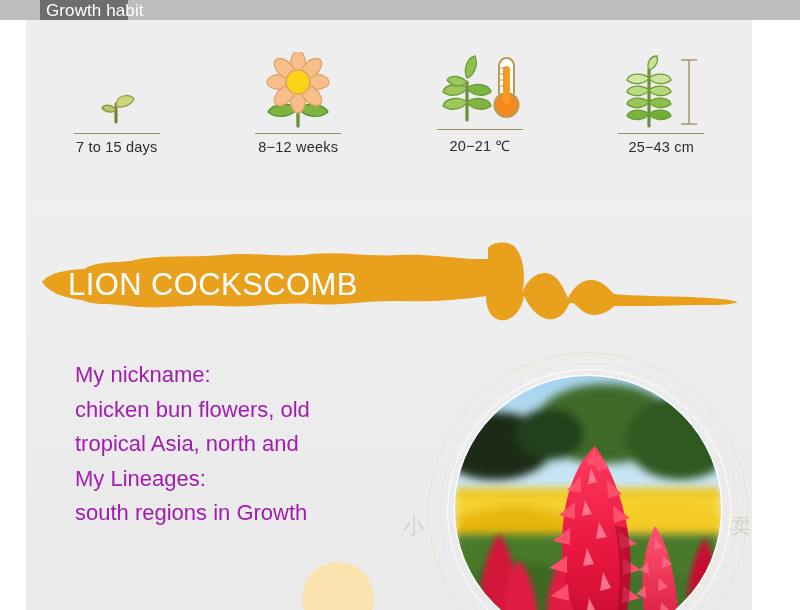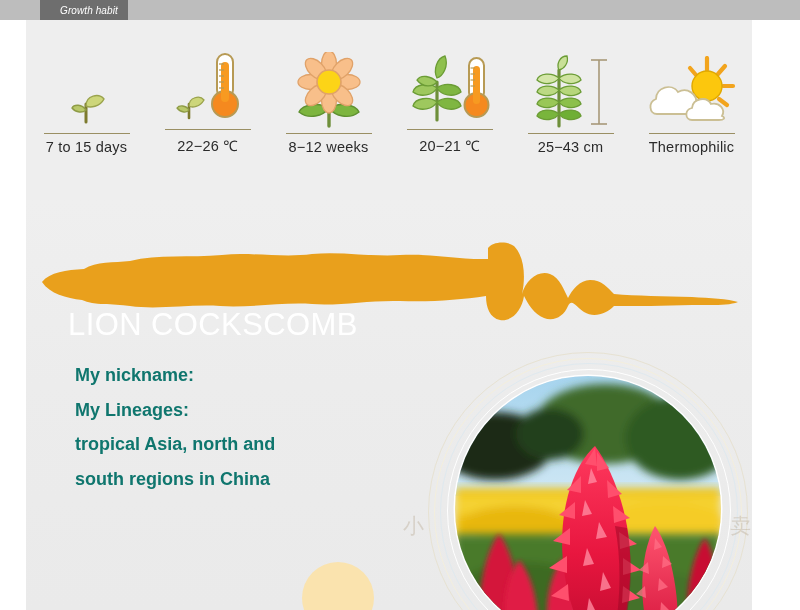--- a/index.html
+++ b/index.html
@@ -23,27 +23,26 @@
     background: #bdbdbd;
   }
   .header-tab {
     position: absolute;
     left: 40px; top: 0;
     width: 88px; height: 20px;
     background: #6e6e6e;
   }
   .header-tab-label {
     position: absolute;
-    left: 60px; top: 1px;
-    font-size: 10px;
+    left: 46px; top: 1px;
+    font-size: 17px;
     line-height: 19px;
     color: #ffffff;
     white-space: nowrap;
     letter-spacing: .1px;
-    font-style: italic;
   }
 
   
   .panel {
     position: absolute;
     left: 26px; top: 20px;
     width: 726px; height: 590px;
     background: #eeeeee;
   }
   .panel-lower {
@@ -96,35 +95,33 @@
     width: 700px; height: 105px;
   }
   .title-band svg { display: block; }
   .title-text {
     position: absolute;
     left: 28px; top: 31px;
     font-size: 31px;
     color: #ffffff;
     letter-spacing: .4px;
     white-space: nowrap;
-    margin-top: 40px;
   }
 
   
   .body-copy {
     position: absolute;
     left: 75px; top: 358px;
     width: 340px;
   }
   .body-line {
-    font-size: 18px;
+    font-size: 22px;
     line-height: 34.5px;
-    color: #0f766e;
+    color: #a21caf;
     white-space: nowrap;
-    font-weight: bold;
   }
 
   
   .cream-blob {
     position: absolute;
     left: 302px; top: 562px;
     width: 72px; height: 72px;
     border-radius: 50%;
     background: #fae3ae;
   }
@@ -185,41 +182,20 @@
         <svg width="70" height="70" viewBox="0 0 70 70">
           <path d="M34 62 L34 44" stroke="#7d7a2e" stroke-width="3" fill="none" stroke-linecap="round"></path>
           <path d="M34 46 C34 35, 47 33, 52 39 C48 47, 38 48, 34 46 Z" fill="#cdd67a" stroke="#9aa34c" stroke-width="1.4"></path>
           <path d="M34 50 C30 44, 22 44, 20 48 C24 53, 31 53, 34 50 Z" fill="#b9c86a" stroke="#8e9b45" stroke-width="1.4"></path>
         </svg>
       </div>
       <div class="icon-rule"></div>
       <div class="icon-label">7 to 15 days</div>
     </div>
 
-    <div class="icon-cell">
-      <div class="icon-art">
-        <svg width="78" height="78" viewBox="0 0 78 78">
-          <path d="M20 70 L20 56" stroke="#7d7a2e" stroke-width="2.6" fill="none" stroke-linecap="round"></path>
-          <path d="M20 58 C20 49, 31 47, 35 52 C31 59, 23 60, 20 58 Z" fill="#cdd67a" stroke="#9aa34c" stroke-width="1.3"></path>
-          <path d="M20 62 C17 57, 10 57, 8 60 C12 65, 18 65, 20 62 Z" fill="#b9c86a" stroke="#8e9b45" stroke-width="1.3"></path>
-          <rect x="48" y="6" width="16" height="44" rx="8" fill="#ffffff" stroke="#b79a54" stroke-width="2"></rect>
-          <circle cx="56" cy="56" r="13" fill="#f5891f" stroke="#b79a54" stroke-width="2"></circle>
-          <rect x="52" y="14" width="8" height="40" rx="4" fill="#f79a21"></rect>
-          <g stroke="#b79a54" stroke-width="1.3">
-            <line x1="50" y1="16" x2="55" y2="16"></line>
-            <line x1="50" y1="22" x2="55" y2="22"></line>
-            <line x1="50" y1="28" x2="55" y2="28"></line>
-            <line x1="50" y1="34" x2="55" y2="34"></line>
-            <line x1="50" y1="40" x2="55" y2="40"></line>
-          </g>
-        </svg>
-      </div>
-      <div class="icon-rule"></div>
-      <div class="icon-label">22−26 ℃</div>
-    </div>
 
     <div class="icon-cell">
       <div class="icon-art">
         <svg width="76" height="78" viewBox="0 0 76 78">
           <path d="M38 74 L38 44" stroke="#6e8f3a" stroke-width="3.4" fill="none" stroke-linecap="round"></path>
           <path d="M38 56 C28 50, 12 52, 8 60 C18 68, 32 64, 38 56 Z" fill="#7db53f" stroke="#5f9130" stroke-width="1.4"></path>
           <path d="M38 56 C48 50, 64 52, 68 60 C58 68, 44 64, 38 56 Z" fill="#7db53f" stroke="#5f9130" stroke-width="1.4"></path>
           <g fill="#f8bf8a" stroke="#e0a269" stroke-width="1.3">
             <ellipse cx="38" cy="12" rx="7.5" ry="13"></ellipse>
             <ellipse cx="38" cy="48" rx="7.5" ry="13"></ellipse>
@@ -283,38 +259,20 @@
             <line x1="72" y1="8" x2="72" y2="72"></line>
             <line x1="64" y1="8" x2="80" y2="8"></line>
             <line x1="64" y1="72" x2="80" y2="72"></line>
           </g>
         </svg>
       </div>
       <div class="icon-rule"></div>
       <div class="icon-label">25−43 cm</div>
     </div>
 
-    <div class="icon-cell">
-      <div class="icon-art">
-        <svg width="90" height="74" viewBox="0 0 90 74">
-          <g stroke="#f2a41d" stroke-width="4.2" stroke-linecap="round">
-            <line x1="60" y1="2" x2="60" y2="14"></line>
-            <line x1="78" y1="10" x2="71" y2="18"></line>
-            <line x1="86" y1="30" x2="76" y2="30"></line>
-            <line x1="80" y1="49" x2="72" y2="43"></line>
-            <line x1="43" y1="12" x2="49" y2="19"></line>
-          </g>
-          <circle cx="60" cy="30" r="15" fill="#fcc70d" stroke="#e0a800" stroke-width="1.4"></circle>
-          <path d="M10 58 C2 58, 1 46, 9 43 C9 31, 25 27, 31 36 C40 31, 51 38, 49 48 C56 49, 56 58, 48 58 Z" fill="#ffffff" stroke="#cbbf94" stroke-width="1.8"></path>
-          <path d="M45 64 C38 64, 37 54, 45 52 C46 42, 60 40, 64 48 C72 46, 79 53, 75 60 C79 62, 77 64, 72 64 Z" fill="#ffffff" stroke="#cbbf94" stroke-width="1.8"></path>
-        </svg>
-      </div>
-      <div class="icon-rule"></div>
-      <div class="icon-label">Thermophilic</div>
-    </div>
   </div>
 
   <div class="title-band">
     <svg width="700" height="105" viewBox="0 0 700 105">
       <path d="M2 46 C10 36, 26 34, 44 33 C56 25, 74 27, 90 25 C118 18, 150 22, 182 19
                C210 16, 244 22, 272 18 C300 15, 332 21, 360 19 C392 17, 420 24, 448 23
                L448 12 C452 6, 466 4, 474 10 C484 20, 486 40, 482 58
                C486 44, 498 34, 510 38 C520 42, 524 54, 528 62
                C532 54, 540 44, 550 44 C562 44, 568 52, 574 58
                C596 60, 624 60, 652 61 C670 62, 688 63, 698 66
@@ -324,23 +282,24 @@
                C482 74, 472 86, 460 84 C450 82, 446 72, 446 60
                C420 64, 392 66, 360 65 C330 64, 300 70, 272 68
                C242 66, 210 72, 180 70 C150 68, 118 74, 90 70
                C72 67, 54 70, 42 64 C26 62, 10 58, 2 46 Z" fill="#e9a01c"></path>
     </svg>
     <div class="title-text">LION COCKSCOMB</div>
   </div>
 
   <div class="body-copy">
     <div class="body-line">My nickname:</div>
+    <div class="body-line">chicken bun flowers, old</div>
+    <div class="body-line">tropical Asia, north and</div>
     <div class="body-line">My Lineages:</div>
-    <div class="body-line">tropical Asia, north and</div>
-    <div class="body-line">south regions in China</div>
+    <div class="body-line">south regions in Growth</div>
   </div>
 
   <div class="cream-blob"></div>
 
   <div class="photo-wrap">
     <div class="ring ring1"></div>
     <div class="ring ring2"></div>
     <div class="ring ring3"></div>
     <div class="ring ring4"></div>
 

